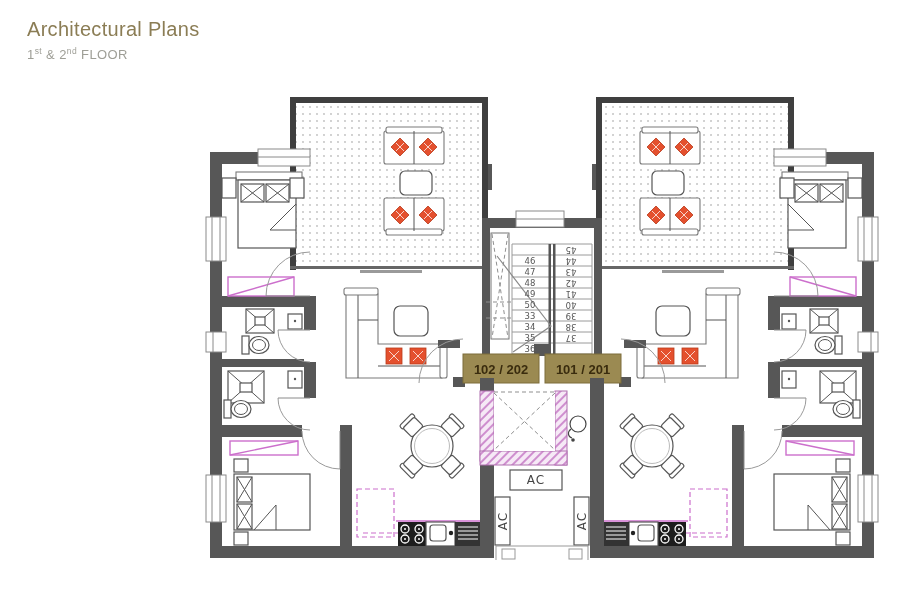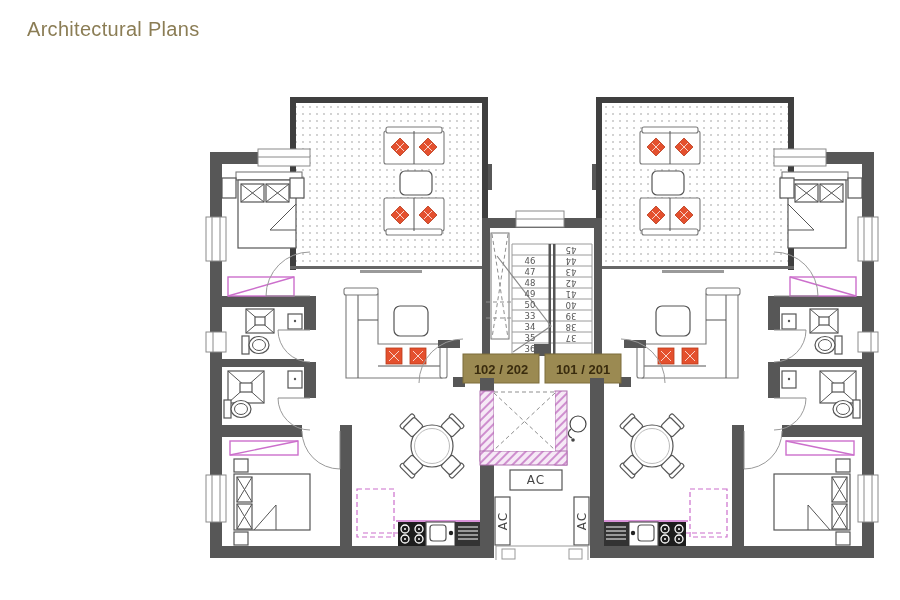--- a/index.html
+++ b/index.html
@@ -27,20 +27,21 @@
   .acT{font:12px "DejaVu Sans",sans-serif;fill:#444;text-anchor:middle;dominant-baseline:central;letter-spacing:1px;}
   .lbl{font:bold 13px "Liberation Sans",sans-serif;fill:#3a2c0e;text-anchor:middle;dominant-baseline:central;}
   .dk {fill:#1d1d1d;}
 </style>
 </head>
 <body>
 
 <div id="stage">
   <div id="hdr">
     <div class="title">Architectural Plans</div>
+    <div class="sub"><span>1</span><sup>st</sup><span> &amp; </span><span>2</span><sup>nd</sup><span> FLOOR</span></div>
   </div>
 
   <svg width="900" height="600" viewBox="0 0 900 600">
     <defs>
       <pattern id="dots" width="7" height="7" patternUnits="userSpaceOnUse">
         <circle cx="2" cy="2" r="0.9" fill="#bdbdbd"></circle>
       </pattern>
       <pattern id="phatch" width="6" height="6" patternUnits="userSpaceOnUse" patternTransform="rotate(45)">
         <rect width="6" height="6" fill="#f6e9f6"></rect>
         <line x1="1" y1="0" x2="1" y2="6" stroke="#cf8fcf" stroke-width="2"></line>

